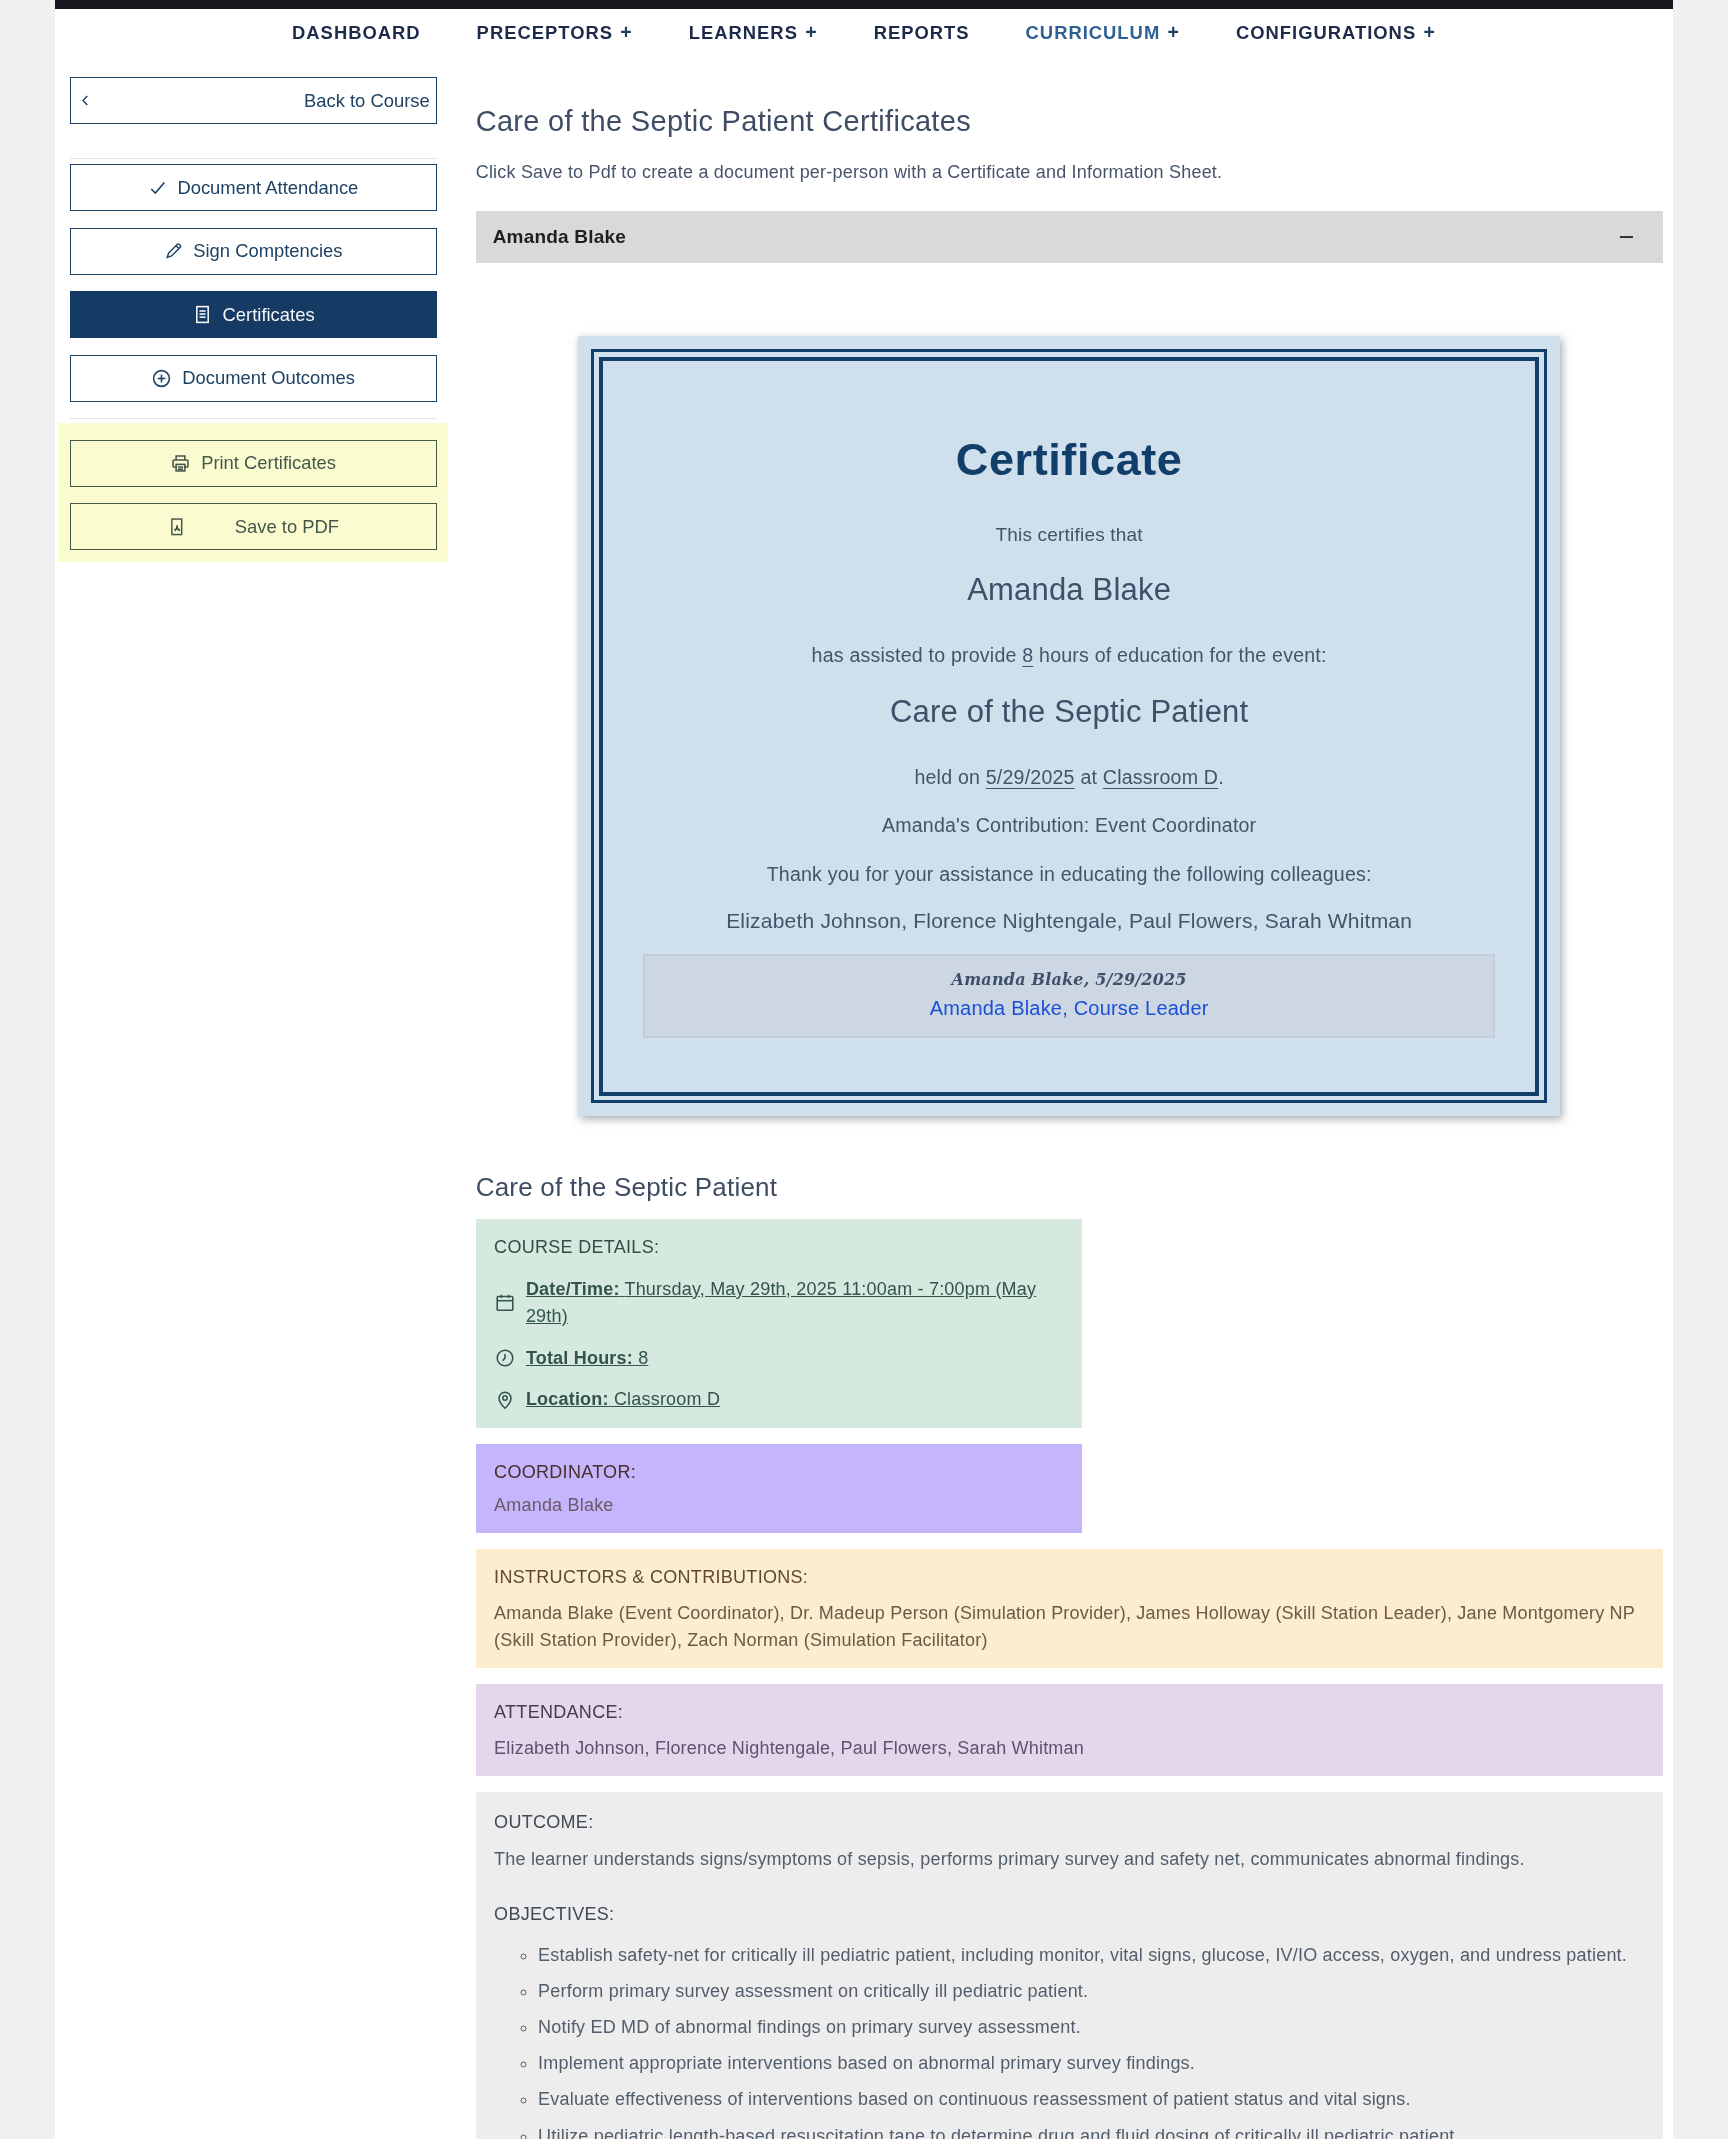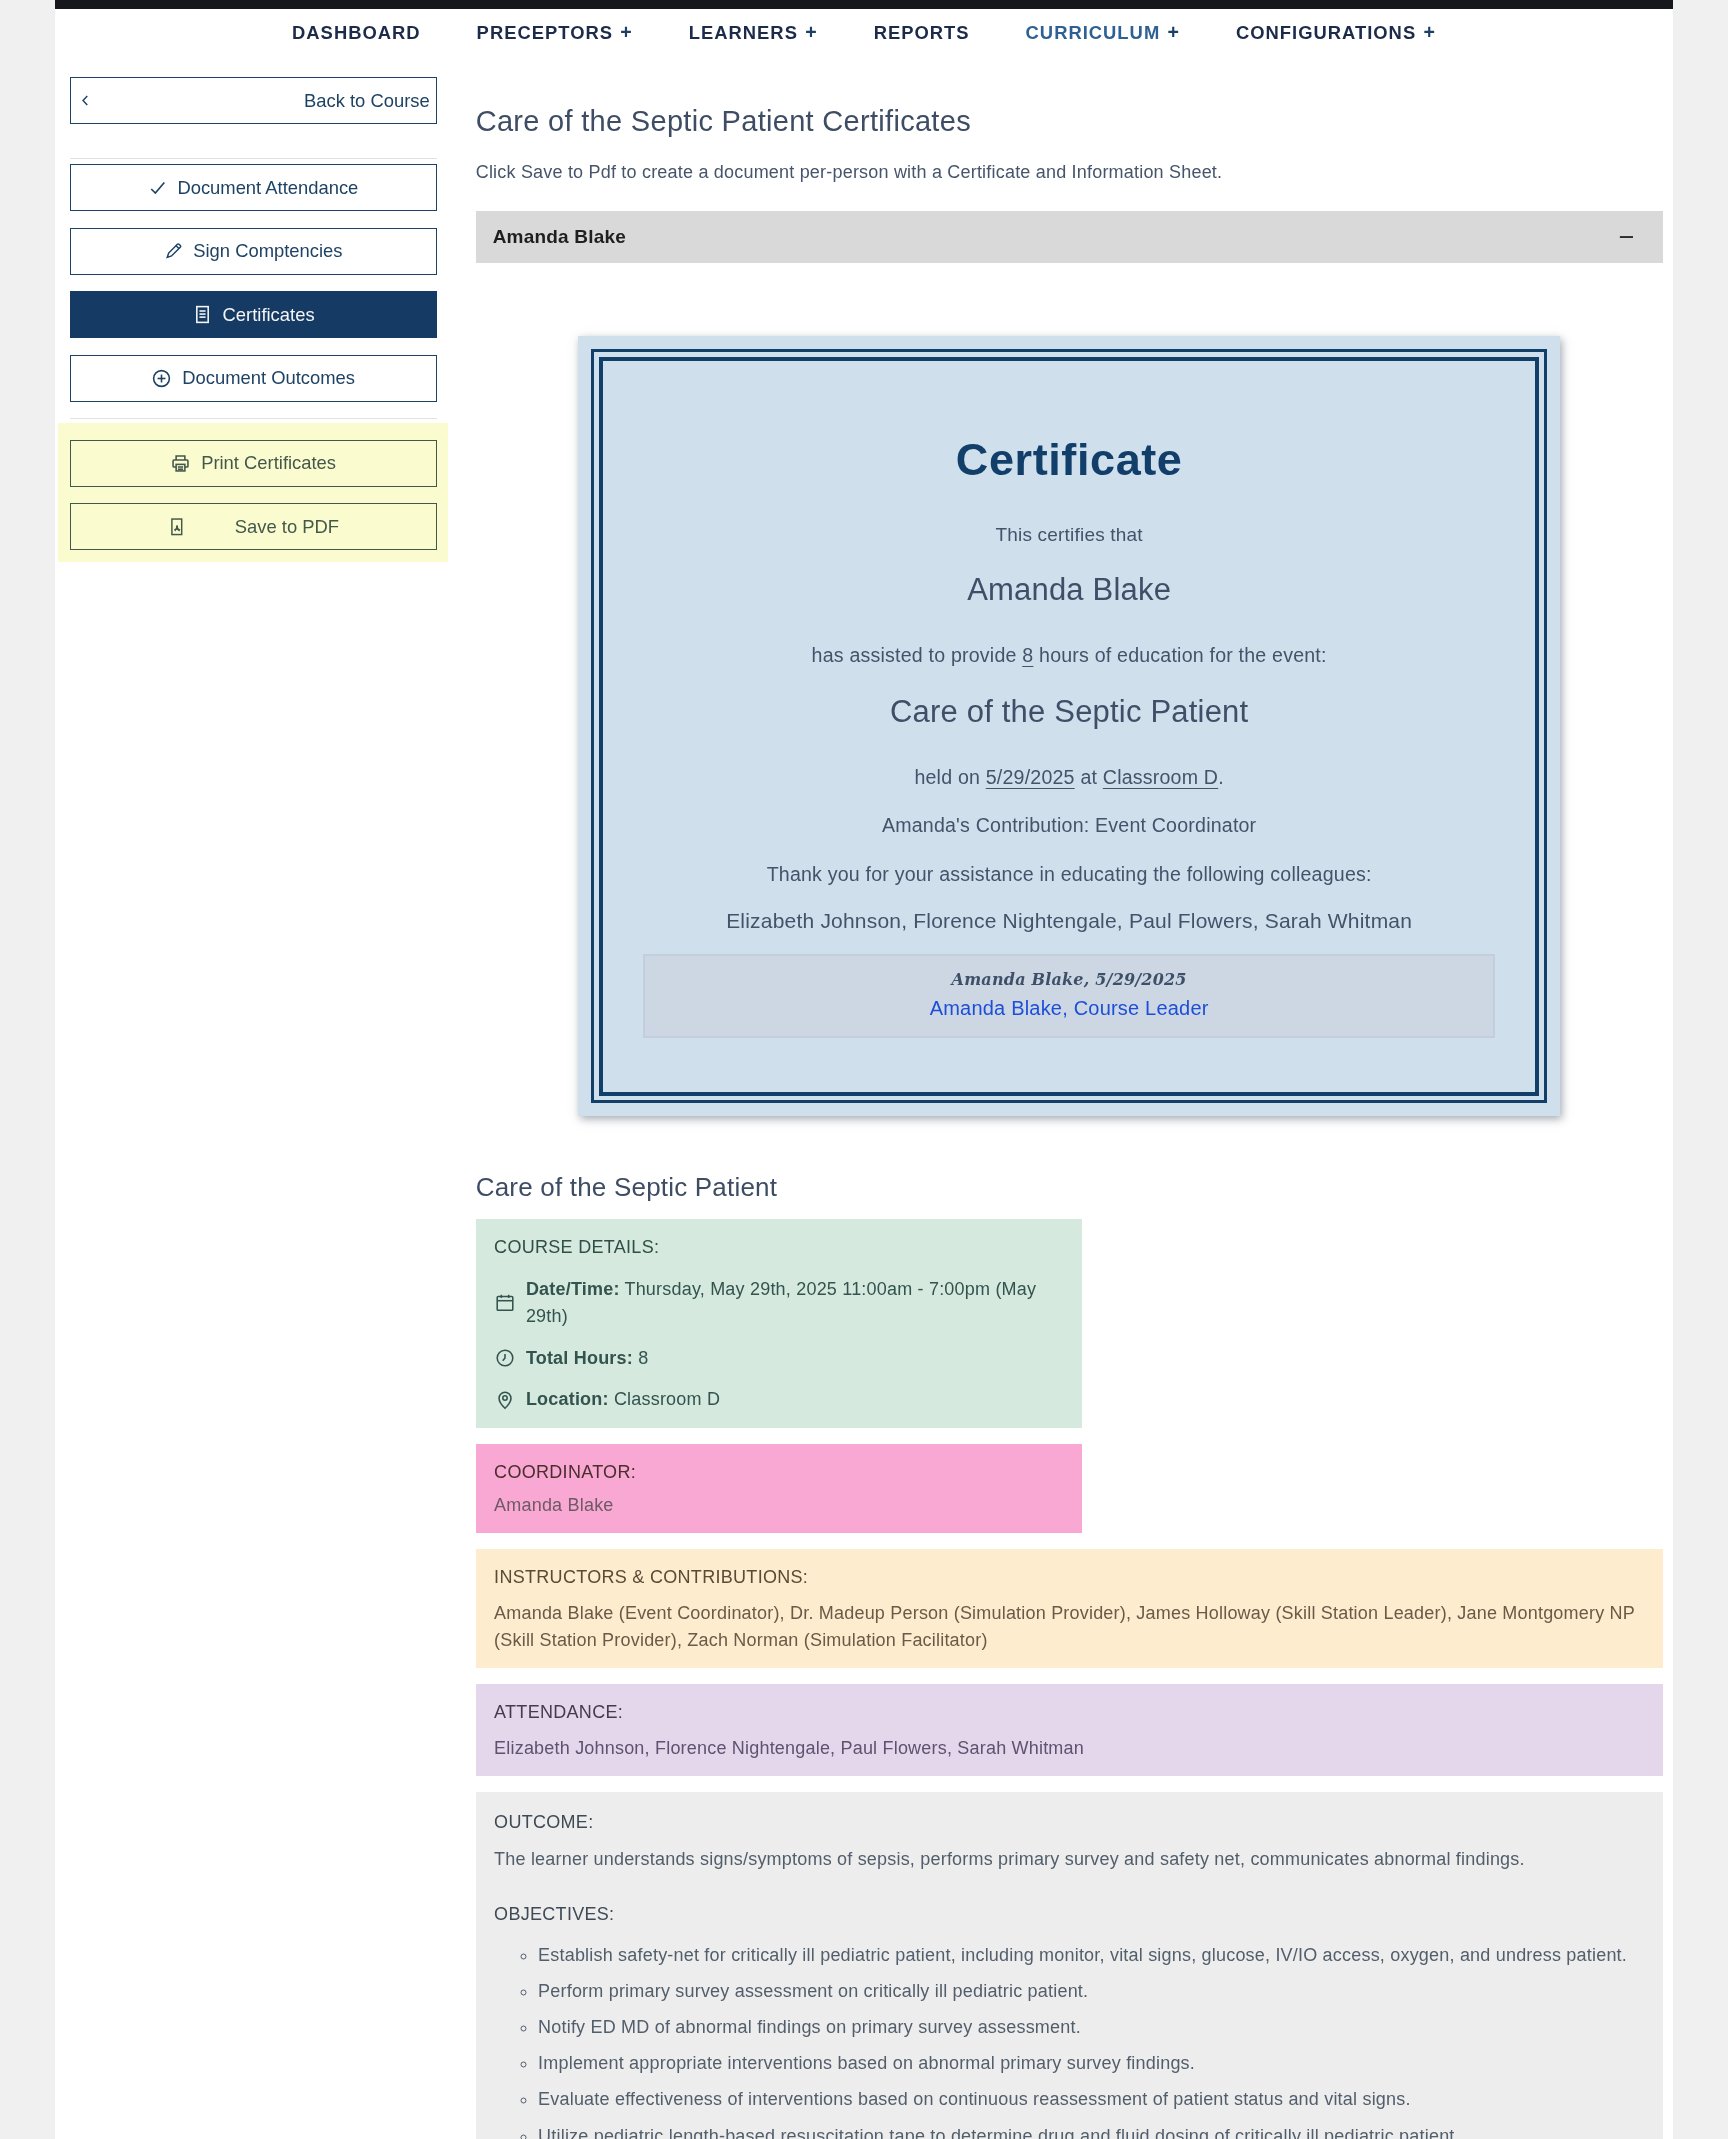--- a/index.html
+++ b/index.html
@@ -65,30 +65,30 @@
   .sig-script { font-family: "DejaVu Serif", serif; font-style: italic; font-weight: 700; font-size: 16px; color: #3e5069; }
   .sig-printed { margin-top: 7.3px; font-size: 20px; color: #1d4ed8; }
 
   
   h2.info-title { margin: 56px 0 0; font-size: 26px; font-weight: 500; color: #3e4d63; }
   .box { padding: 14.7px 18.4px; margin-top: 16px; font-size: 18px; line-height: 1.5; }
   .box .box-heading { letter-spacing: 0.3px; }
   .box.narrow { width: 606px; }
   .box.green { background: #d6e9df; color: #3f5b52; }
   .box.green .box-heading { color: #2f4f46; }
-  .box.pink { background: #f9a8d4; color: #6d5a64; }
+  .box.pink { background: #c4b5fd; color: #6d5a64; }
   .box.pink .box-heading { color: #4a2e2c; }
   .box.orange { background: #fdeccd; color: #6d5948; }
   .box.orange .box-heading { color: #5d4936; }
   .box.purple { background: #e5d7eb; color: #5d5270; }
   .box.purple .box-heading { color: #453a52; }
   .box.gray { background: #ededed; color: #525e6b; padding-bottom: 21px; }
   .box.gray .box-heading { color: #3f4a55; }
   .box .body-line { margin-top: 6.1px; }
-  .crow { display: flex; align-items: center; gap: 9.8px; margin-top: 14.7px; color: #33544e; }
+  .crow { display: flex; align-items: center; gap: 9.8px; margin-top: 14.7px; color: #33544e; text-decoration: underline; }
   .crow b { font-weight: 700; }
   .crow svg { flex-shrink: 0; }
   .box.orange .body-line, .box.purple .body-line { margin-top: 8.6px; }
   .gray .section { margin-top: 28px; }
   .gray .section:first-child { margin-top: 2.4px; }
   .gray .para { margin-top: 9.8px; }
   ul.objectives { margin: 13.5px 0 0; padding-left: 44px; list-style: circle; }
   ul.objectives li { margin-bottom: 9.2px; }
 </style>
 </head>

